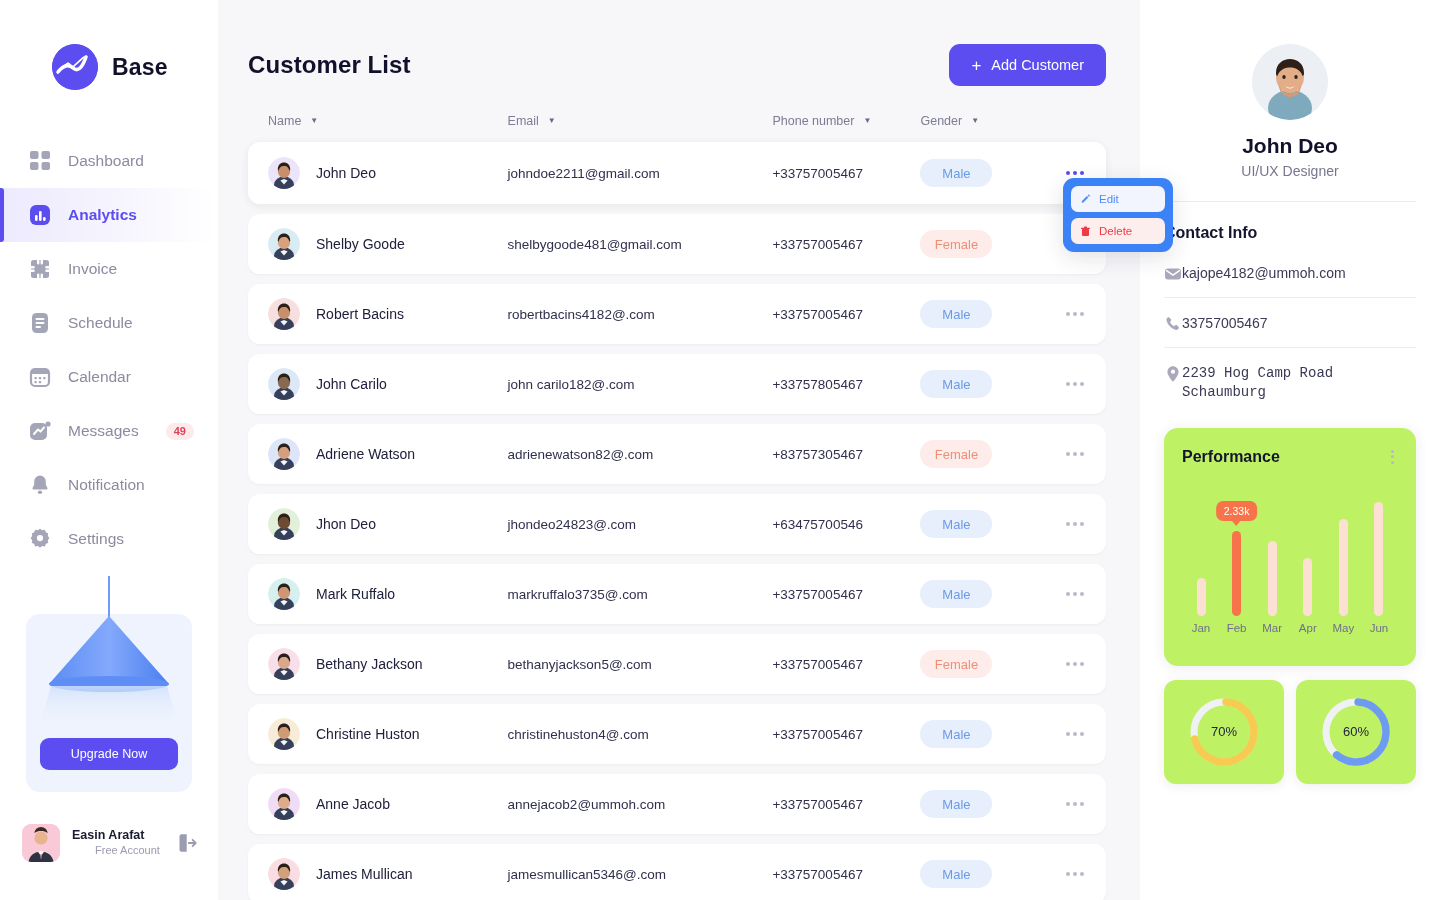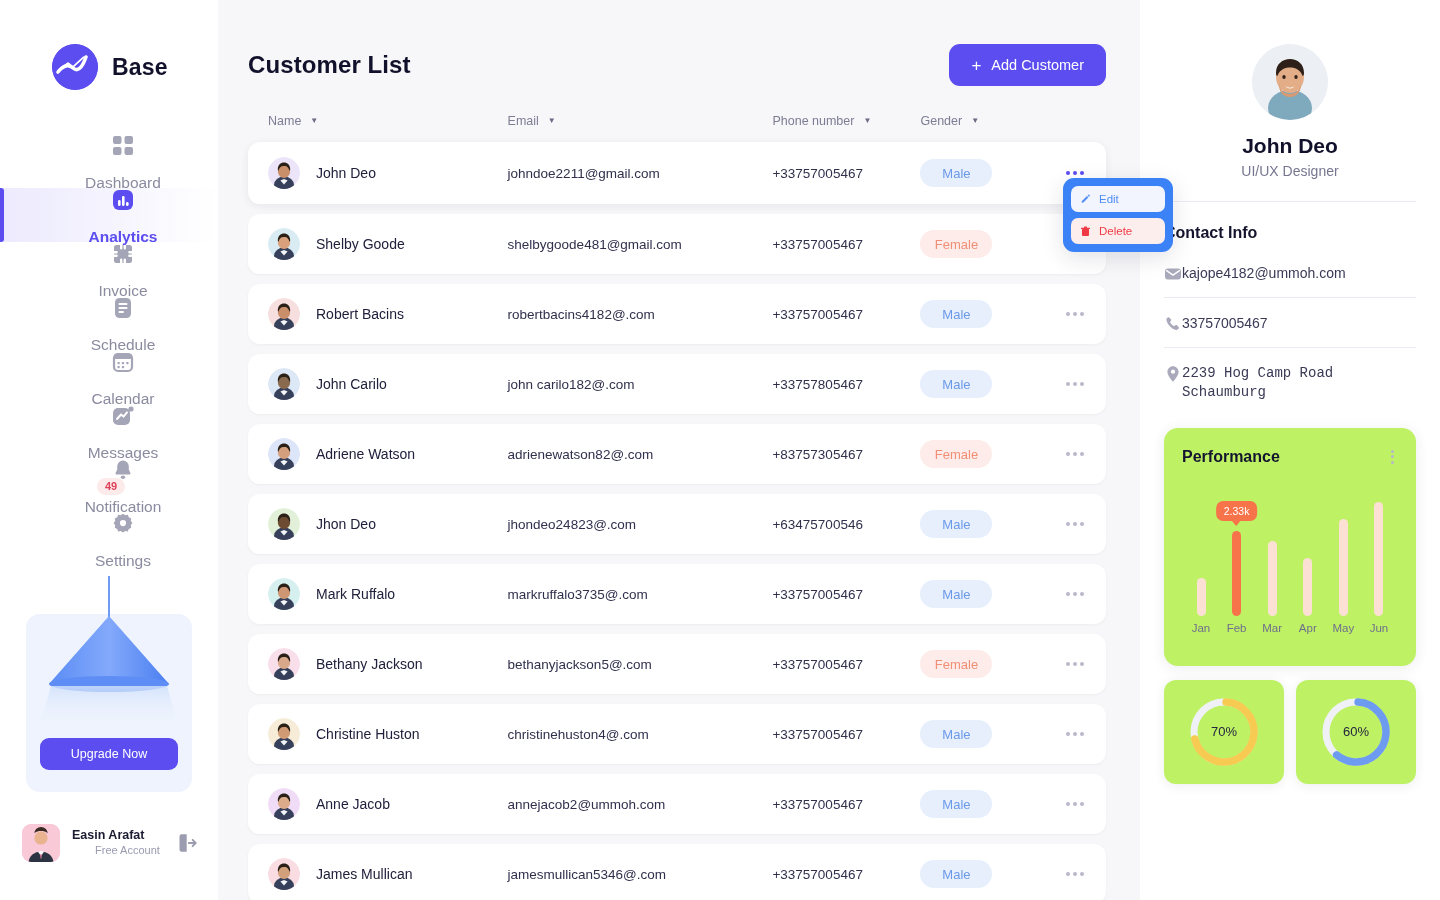--- a/index.html
+++ b/index.html
@@ -23,21 +23,21 @@
     background: #5b4df0; position: relative; overflow: hidden;
     flex: 0 0 46px;
   }
   .brand-logo svg { position: absolute; left: 0; top: 0; }
   .brand-name { font-size: 23px; font-weight: bold; color: #12112b; letter-spacing: .2px; }
 
   .nav { margin-top: 44px; display: flex; flex-direction: column; }
   .nav-item {
     display: flex; align-items: center; gap: 16px;
     height: 54px; padding-left: 28px; position: relative;
-    color: #8b8ba0; font-size: 15.5px; cursor: pointer; flex-direction: column;
+    color: #8b8ba0; font-size: 15.5px; cursor: pointer;
   }
   .nav-item .ico { width: 24px; height: 24px; flex: 0 0 24px; display:block; }
   .nav-item.active {
     background: linear-gradient(90deg,#eceafd 0%, #f6f5fe 55%, #ffffff 100%);
     color: #5b4df0; font-weight: bold;
   }
   .nav-item.active::before {
     content:""; position:absolute; left:0; top:0; bottom:0; width:4px;
     background:#5b4df0; border-radius:0 3px 3px 0;
   }

